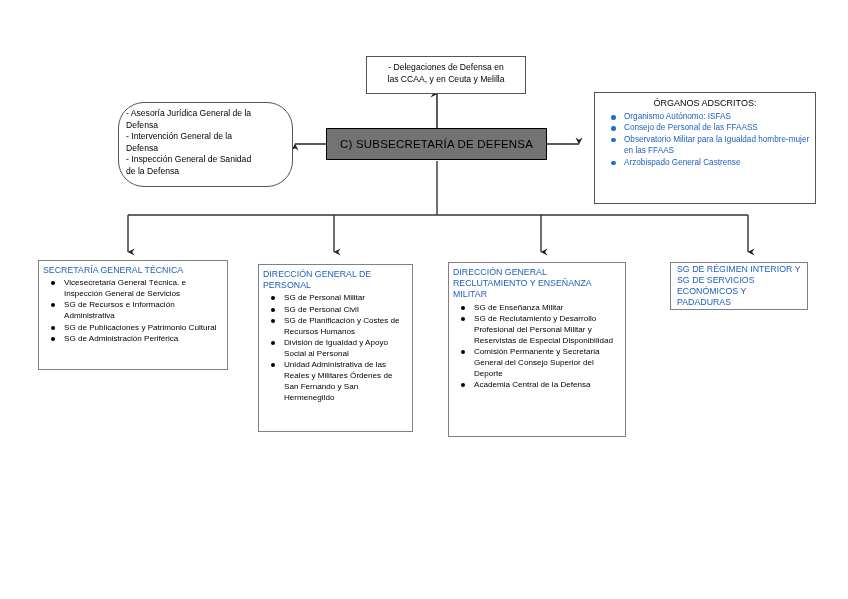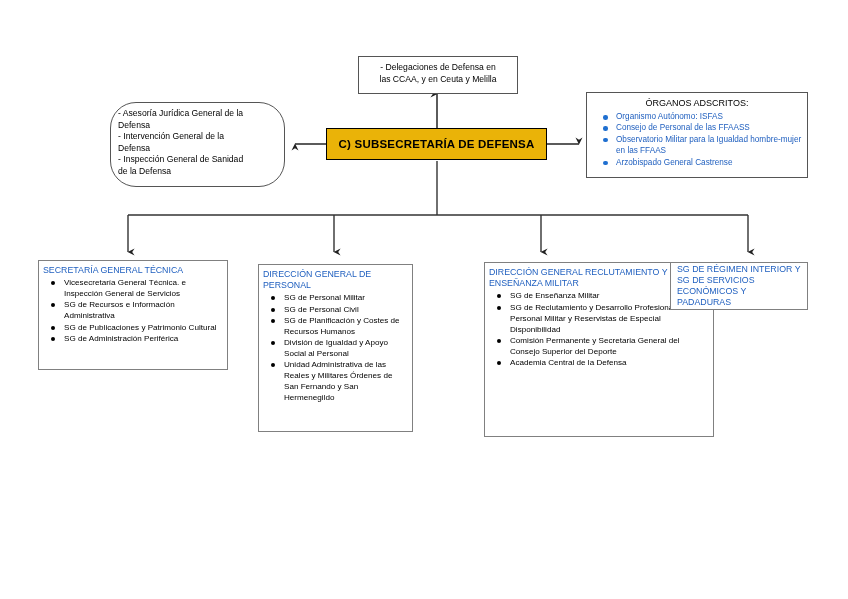--- a/index.html
+++ b/index.html
@@ -29,34 +29,33 @@
     pointer-events: none;
   }
 
   .box {
     position: absolute;
     box-sizing: border-box;
     border: 1px solid #808080;
     background: #ffffff;
     padding: 5px 7px;
   }
-  .box.thin-dark { border: 1px solid #555555; }
+  .box.thin-dark { border: 1px solid #555555; margin-left: 8px; }
 
   .center-box {
     position: absolute;
     box-sizing: border-box;
     border: 1px solid #000000;
-    background: #eab308;
+    background: #737373;
     display: flex;
     align-items: center;
     justify-content: center;
     font-size: 11.5px;
     letter-spacing: 0.2px;
     color: #000000;
-    font-weight: bold;
   }
 
   .plain-line {
     font-size: 8.6px;
     line-height: 11.6px;
     color: #000000;
   }
   .plain-line.center { text-align: center; }
 
   .hdr {
@@ -156,21 +155,21 @@
 
   <div class="box thin-dark" style="left:110px; top:102px; width:175px; height:85px;border-radius:26px;">
     <div class="plain-line">- Asesoría Jurídica General de la</div>
     <div class="plain-line">Defensa</div>
     <div class="plain-line">- Intervención General de la</div>
     <div class="plain-line">Defensa</div>
     <div class="plain-line">- Inspección General de Sanidad</div>
     <div class="plain-line">de la Defensa</div>
   </div>
 
-  <div class="box thin-dark" style="left:586px; top:92px; width:222px; height:86px; padding:4px 5px;">
+  <div class="box thin-dark" style="left:586px; top:92px; width:222px; height:112px; padding:4px 5px;">
     <div class="adscritos-title">ÓRGANOS ADSCRITOS:</div>
     <ul class="bullets blue">
       <li>Organismo Autónomo: ISFAS</li>
       <li>Consejo de Personal de las FFAASS</li>
       <li>Observatorio Militar para la Igualdad hombre-mujer en las FFAAS</li>
       <li>Arzobispado General Castrense</li>
     </ul>
   </div>
 
   <div class="center-box" style="left:326px; top:128px; width:221px; height:32px;">
@@ -191,21 +190,21 @@
     <div class="hdr">DIRECCIÓN GENERAL DE PERSONAL</div>
     <ul class="bullets">
       <li>SG de Personal Militar</li>
       <li>SG de Personal Civil</li>
       <li>SG de Planificación y Costes de Recursos Humanos</li>
       <li>División de Igualdad y Apoyo Social al Personal</li>
       <li>Unidad Administrativa de las Reales y Militares Órdenes de San Fernando y San Hermenegildo</li>
     </ul>
   </div>
 
-  <div class="box" style="left:484px; top:262px; width:230px; height:175px; padding:4px 4px;">
+  <div class="box" style="left:448px; top:262px; width:178px; height:175px; padding:4px 4px;">
     <div class="hdr">DIRECCIÓN GENERAL RECLUTAMIENTO Y ENSEÑANZA MILITAR</div>
     <ul class="bullets">
       <li>SG de Enseñanza Militar</li>
       <li>SG de Reclutamiento y Desarrollo Profesional del Personal Militar y Reservistas de Especial Disponibilidad</li>
       <li>Comisión Permanente y Secretaria General del Consejo Superior del Deporte</li>
       <li>Academia Central de la Defensa</li>
     </ul>
   </div>
 
   <div class="box" style="left:670px; top:262px; width:138px; height:48px; display:flex; align-items:center; justify-content:center; padding:4px 6px;">

